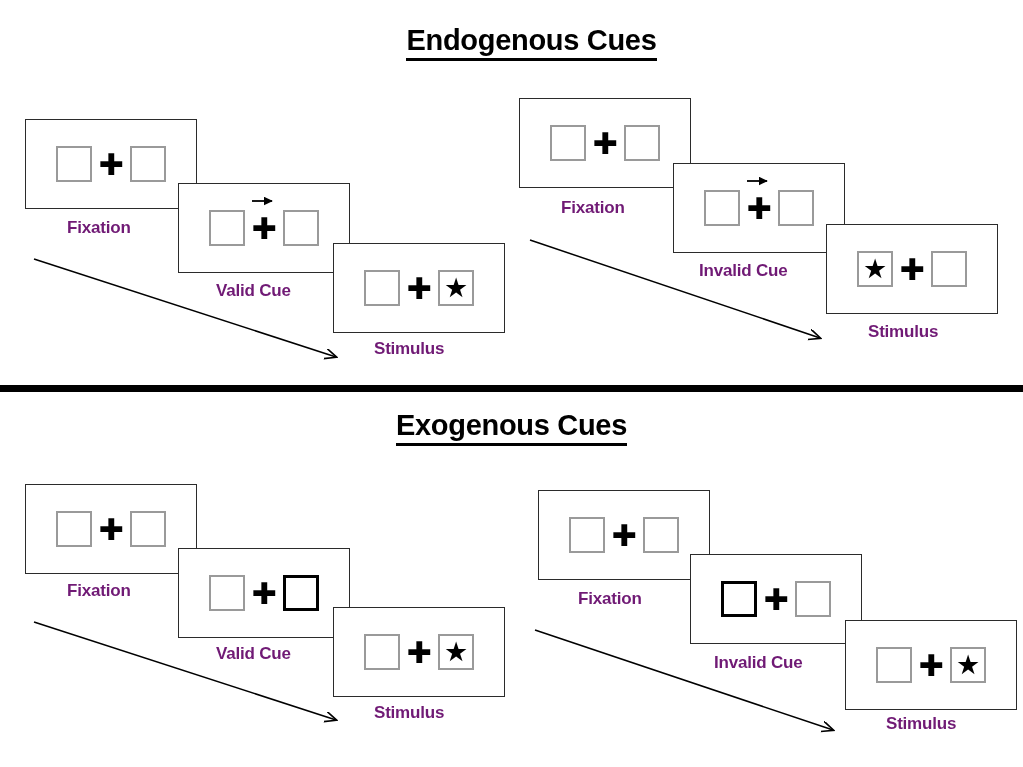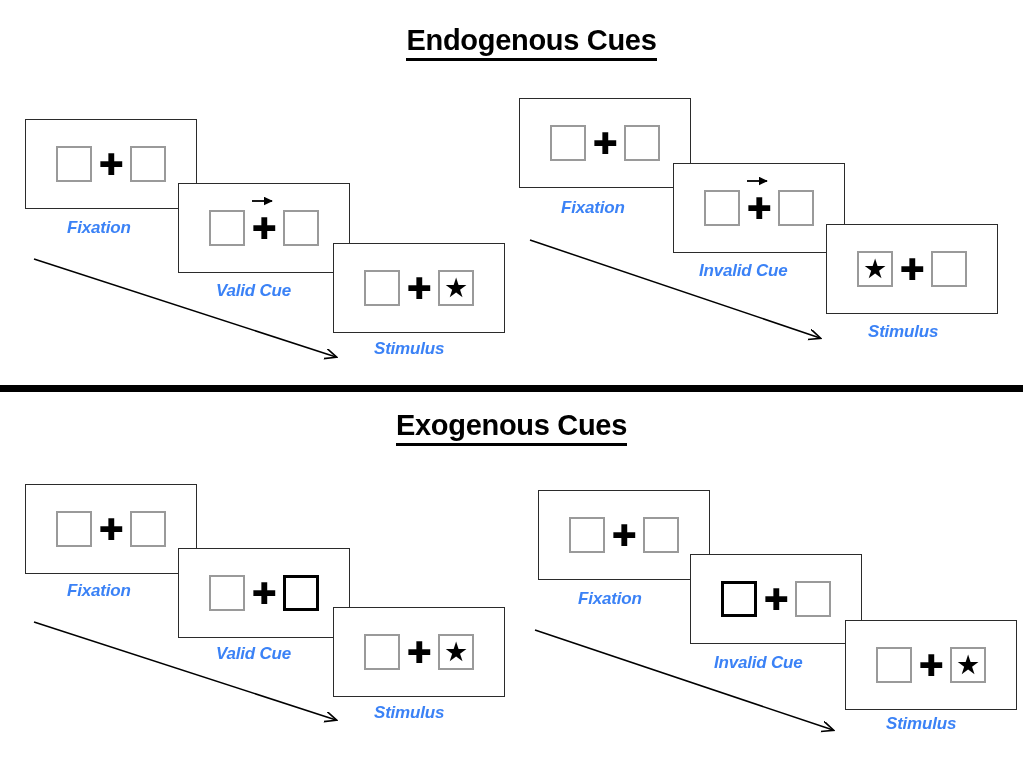--- a/index.html
+++ b/index.html
@@ -109,24 +109,23 @@
     font-family: "DejaVu Sans", sans-serif;
     display: block;
     transform: translateY(-1px);
   }
 
   
   .caption {
     position: absolute;
     font-size: 17px;
     font-weight: bold;
-    color: #3b82f6;
+    color: #701a75;
     white-space: nowrap;
     letter-spacing: -0.2px;
-    font-style: italic;
   }
 
   
   .time-arrow {
     position: absolute;
     overflow: visible;
   }
 </style>
 </head>
 <body>

